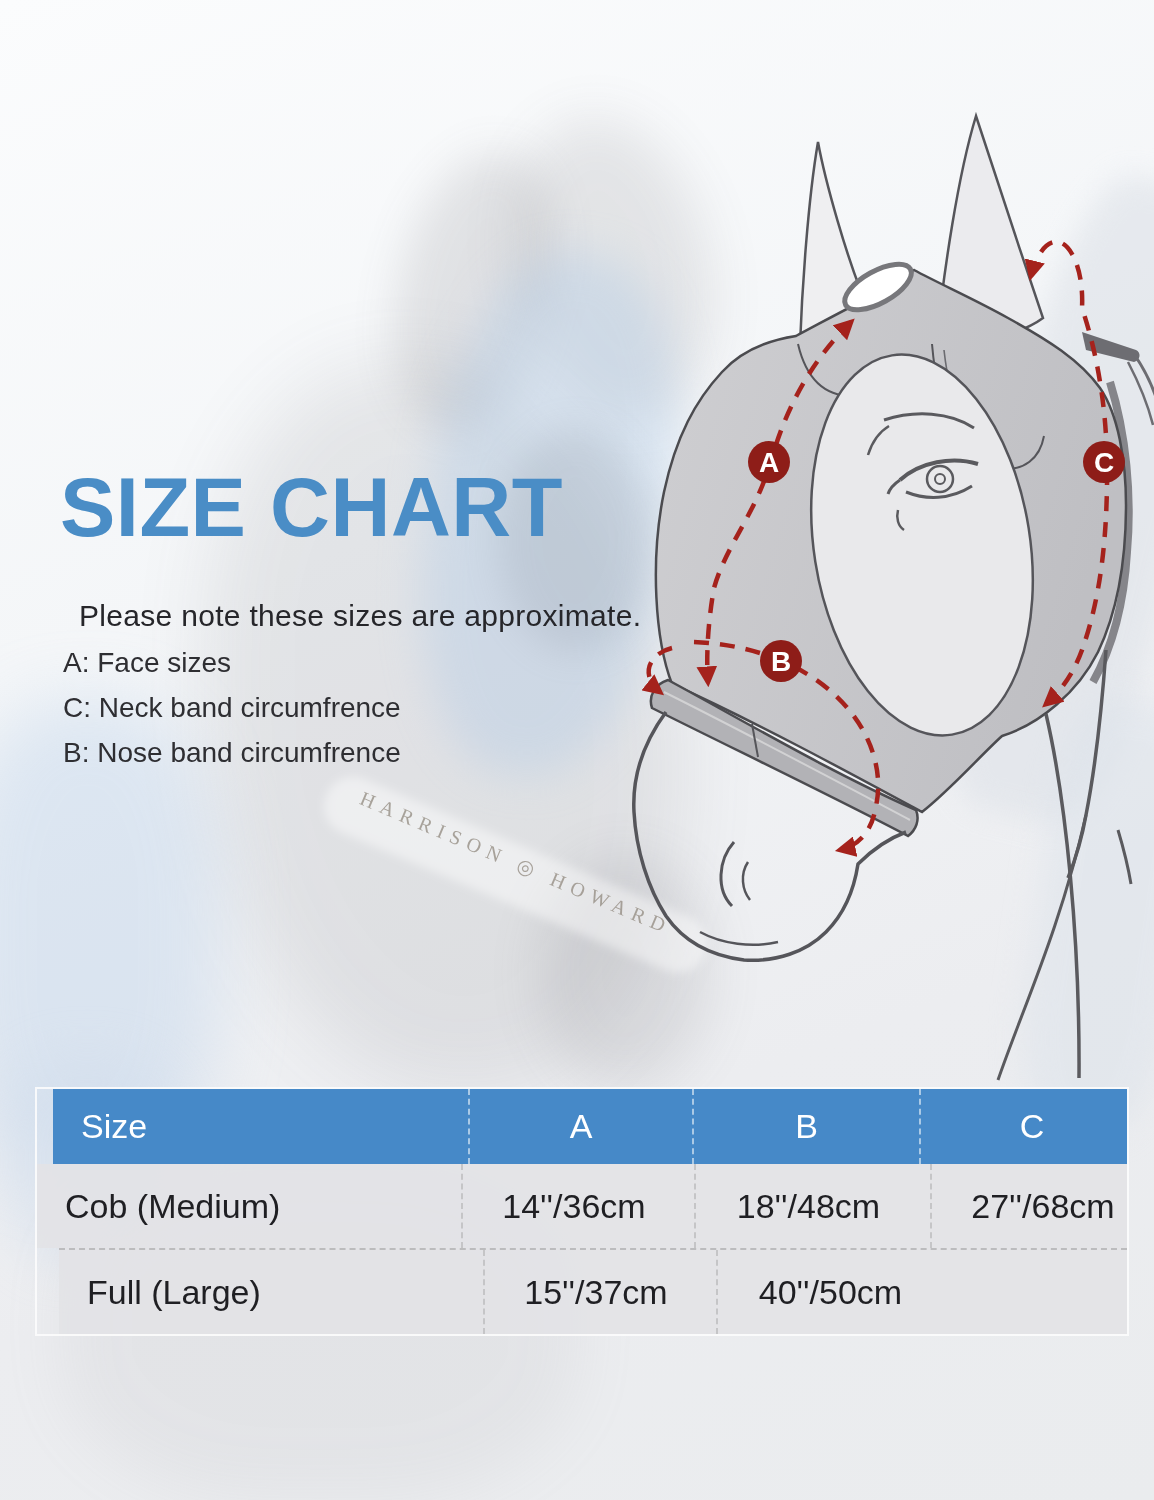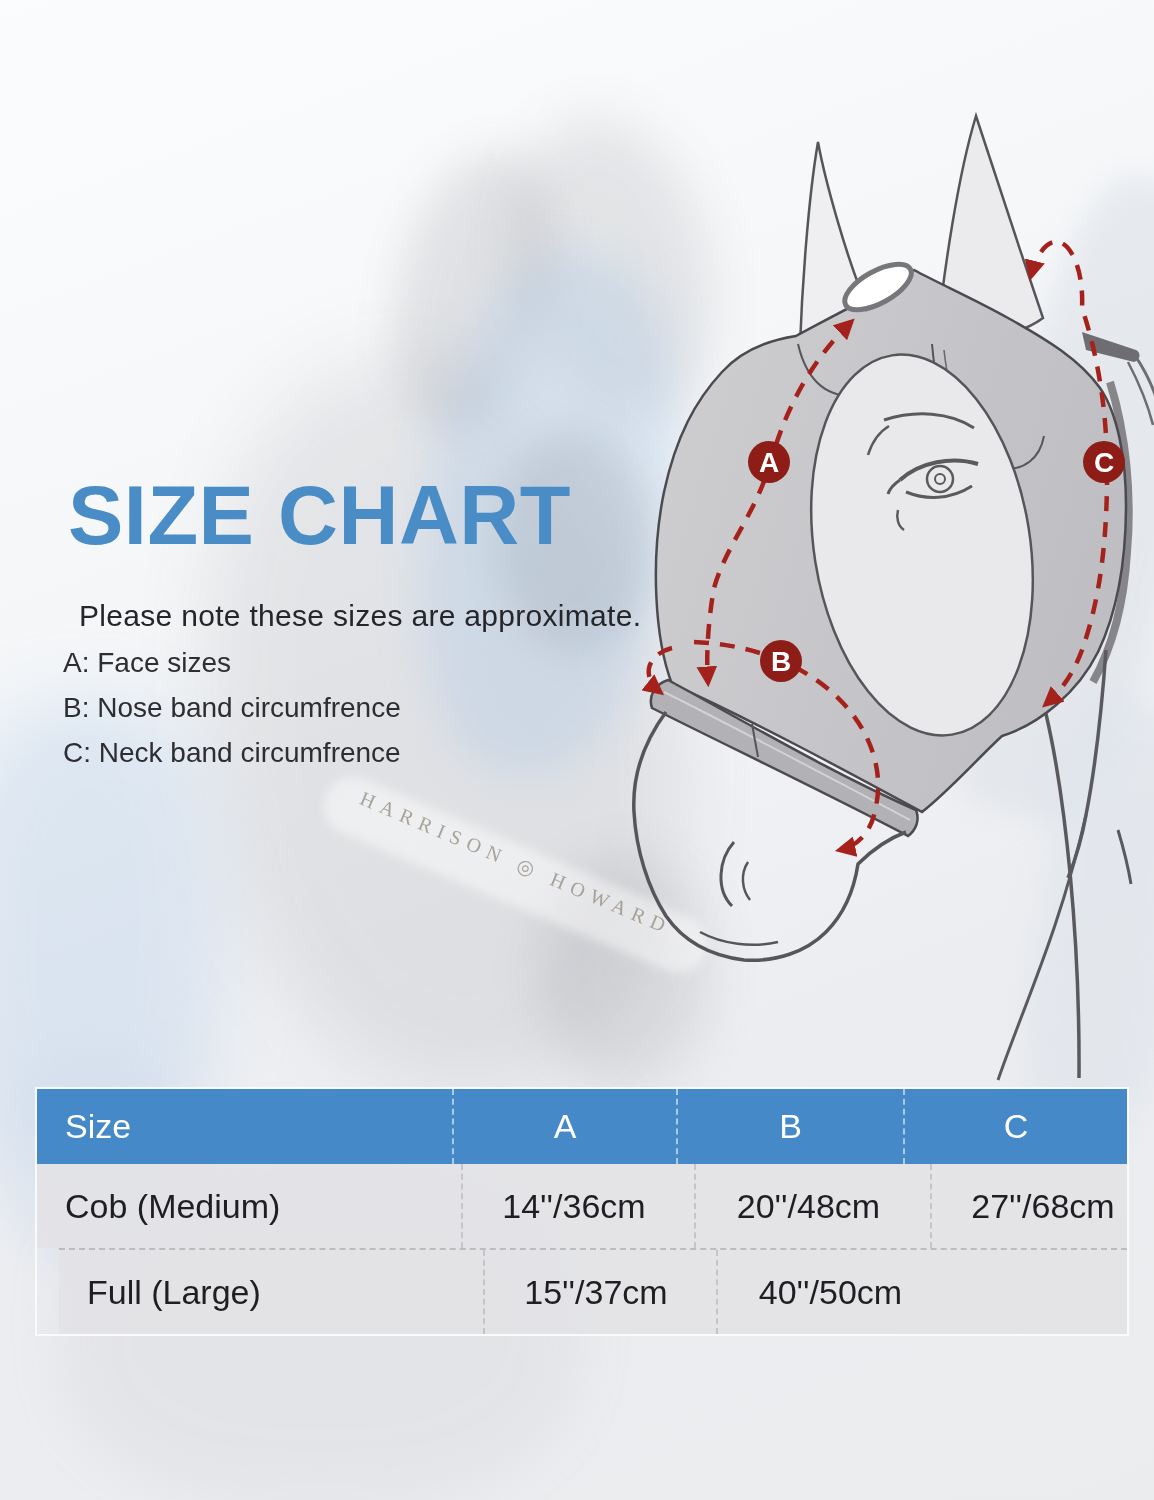--- a/index.html
+++ b/index.html
@@ -24,37 +24,37 @@
   .wm-band{left:338px;top:768px;width:410px;height:58px;background:rgba(255,255,255,.45);filter:blur(5px);transform:rotate(23deg);transform-origin:left top;border-radius:28px;}
   .watermark{
     position:absolute;left:366px;top:786px;transform:rotate(23deg);transform-origin:left top;
     font-family:"Liberation Serif",serif;font-size:20px;letter-spacing:7px;
     color:rgba(148,140,130,.78);white-space:nowrap;
   }
   
   .lineart{position:absolute;left:0;top:0;pointer-events:none;}
   
   .title{
-    position:absolute;left:60px;top:466px;margin:8px;
+    position:absolute;left:60px;top:466px;margin:0;
     font-size:83px;font-weight:bold;letter-spacing:.5px;line-height:1;
     color:#4a8dc6;
   }
   .subtitle{
     position:absolute;left:63px;top:583px;margin:16px;
     font-size:30px;color:#26262a;letter-spacing:.3px;
   }
   .legend{position:absolute;left:63px;top:640px;font-size:28px;color:#2e2e32;line-height:45px;}
   .legend div{white-space:nowrap;}
   
   .sizetable{
     position:absolute;left:37px;top:1089px;width:1090px;
     outline:2px solid rgba(252,252,252,.9);
   }
   .trow{display:grid;grid-template-columns:415px 224px 227px 224px;}
-  .trow.head{height:75px;background:#4689c8;color:#ffffff;}
+  .trow.head{height:75px;background:#4689c8;color:#ffffff;margin-left:16px;}
   .trow.body{height:84px;background:rgba(227,227,230,.92);color:#1f1f23;gap:9px;}
   .trow.body.second{border-top:2px dashed rgba(140,140,140,.45);margin-left:22px;}
   .cell{display:flex;align-items:center;justify-content:center;font-size:34px;}
   .cell.first{justify-content:flex-start;padding-left:28px;}
   .trow.head .cell + .cell{border-left:2px dashed rgba(255,255,255,.55);}
   .trow.body .cell + .cell{border-left:2px dashed rgba(140,140,140,.35);}
 </style>
 </head>
 <body>
 
@@ -159,35 +159,35 @@
       <text x="769" y="472">A</text>
       <text x="781" y="671">B</text>
       <text x="1104" y="472">C</text>
     </g>
   </svg>
 
   <h1 class="title">SIZE CHART</h1>
   <p class="subtitle">Please note these sizes are approximate.</p>
   <div class="legend">
     <div>A: Face sizes</div>
+    <div>C: Neck band circumfrence</div>
     <div>B: Nose band circumfrence</div>
-    <div>C: Neck band circumfrence</div>
   </div>
 
   <div class="sizetable">
     <div class="trow head">
       <div class="cell first">Size</div>
       <div class="cell">A</div>
       <div class="cell">B</div>
       <div class="cell">C</div>
     </div>
     <div class="trow body">
       <div class="cell first">Cob (Medium)</div>
       <div class="cell">14''/36cm</div>
-      <div class="cell">20''/48cm</div>
+      <div class="cell">18''/48cm</div>
       <div class="cell">27''/68cm</div>
     </div>
     <div class="trow body second">
       <div class="cell first">Full (Large)</div>
       <div class="cell">15''/37cm</div>
       <div class="cell">40''/50cm</div>
     </div>
   </div>
 
 </div>

